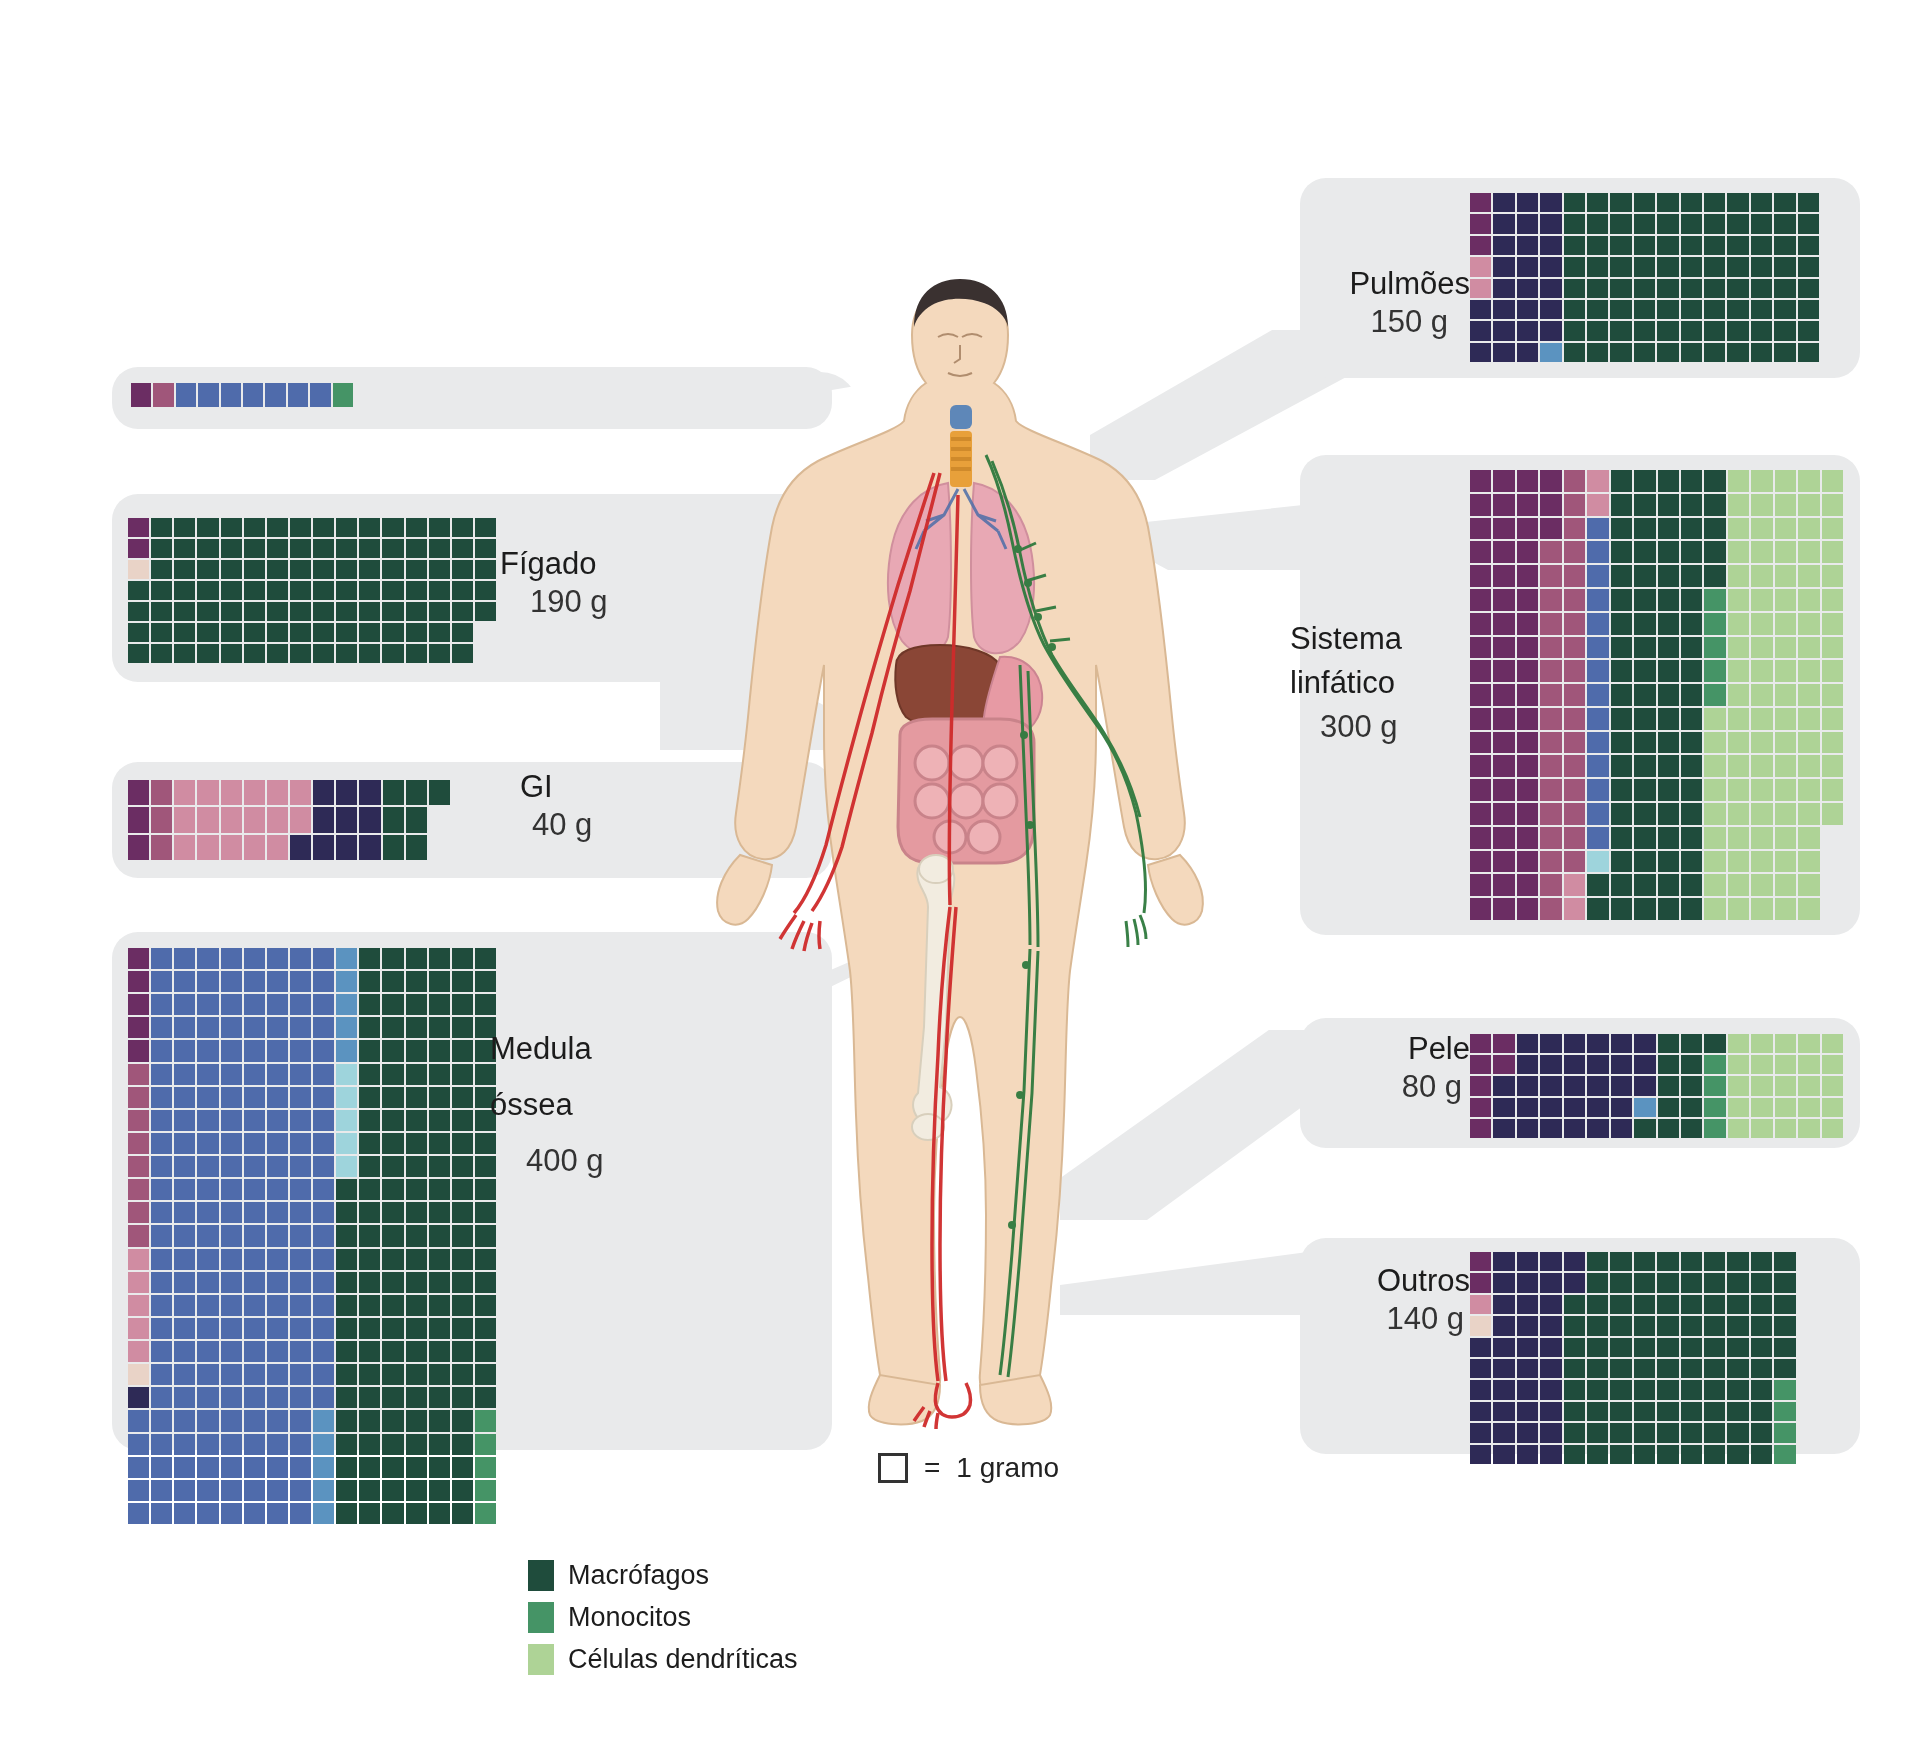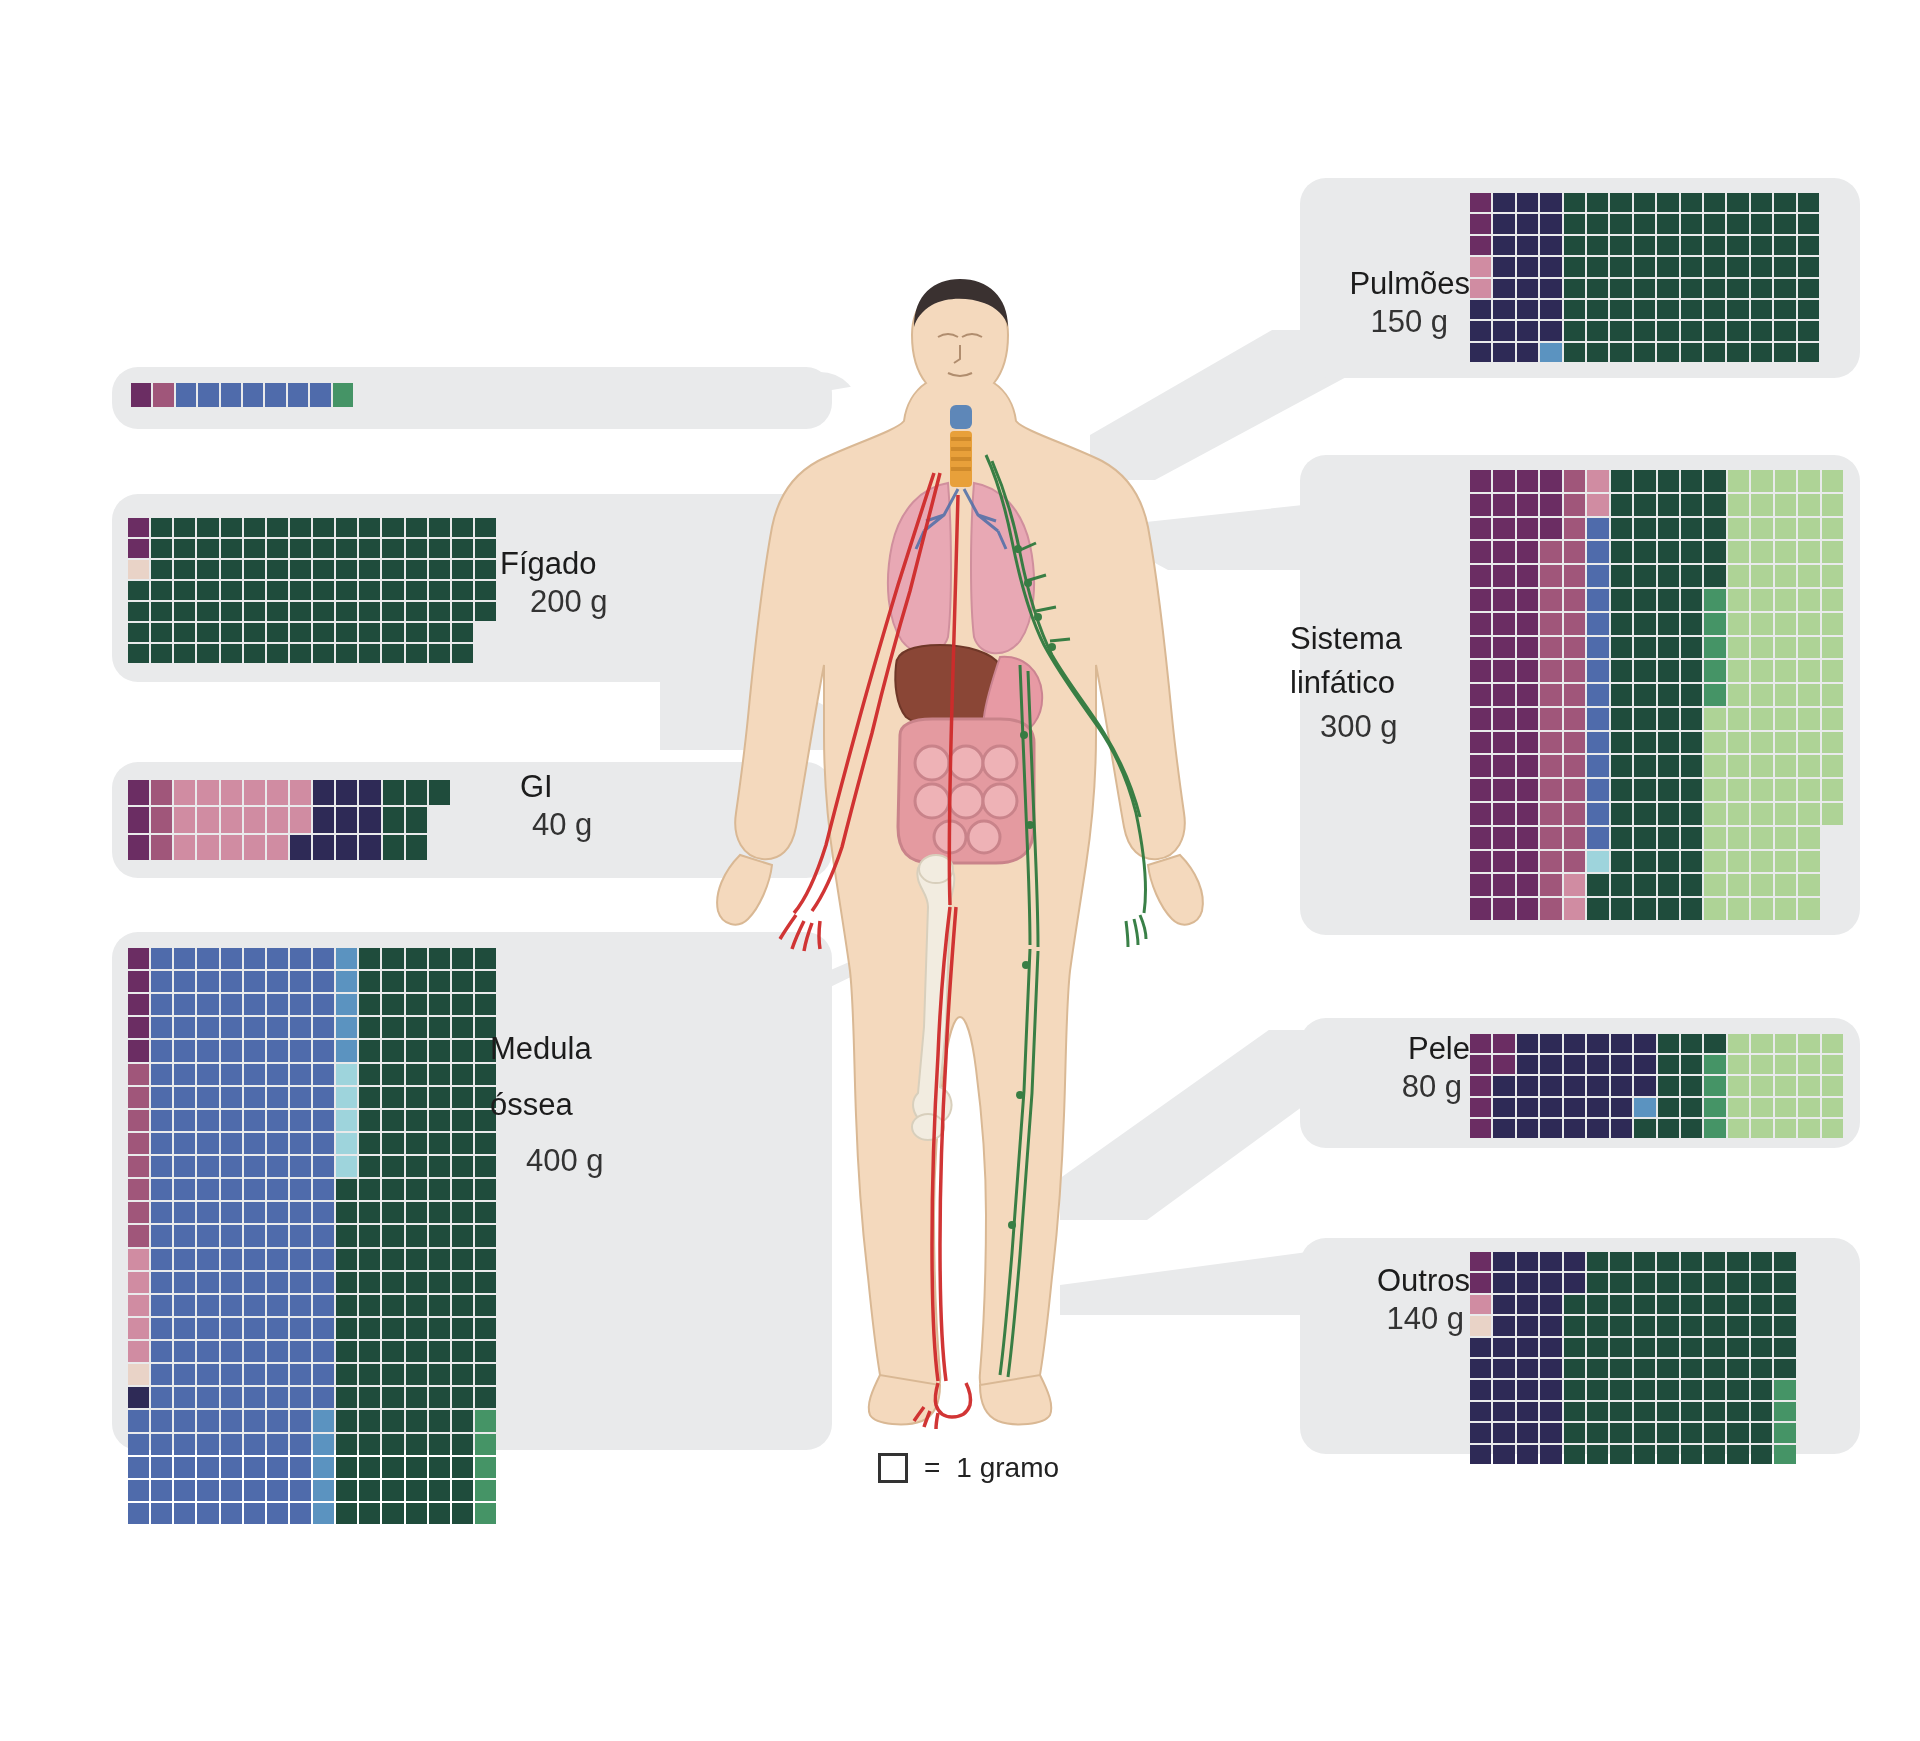--- a/index.html
+++ b/index.html
@@ -217,21 +217,21 @@
       <div class="cell" style="background: rgb(31, 76, 60);"></div>
       <div class="cell" style="background: rgb(31, 76, 60);"></div>
       <div class="cell" style="background: rgb(31, 76, 60);"></div>
       <div class="cell" style="background: rgb(31, 76, 60);"></div>
       <div class="cell" style="background: rgb(31, 76, 60);"></div>
       <div class="cell" style="background: rgb(31, 76, 60);"></div>
       <div class="cell" style="background: transparent;"></div>
     </div>
 <div class="olabel" style="left:500px; top:545px; width:300px; text-align:left;">
   <div class="name">Fígado</div>
-  <div class="mass" style="margin-left:30px;">200 g</div>
+  <div class="mass" style="margin-left:30px;">190 g</div>
 </div>
 
 <div class="panel" style="left:112px; top:762px; width:720px; height:116px;"></div>
 <div class="grid" style="left:128px; top:780px; width:322px; height:80px; grid-template-columns: repeat(14, 1fr); grid-template-rows: repeat(3, 1fr);">
       <div class="cell" style="background: rgb(107, 45, 99);"></div>
       <div class="cell" style="background: rgb(160, 86, 122);"></div>
       <div class="cell" style="background: rgb(208, 140, 162);"></div>
       <div class="cell" style="background: rgb(208, 140, 162);"></div>
       <div class="cell" style="background: rgb(208, 140, 162);"></div>
       <div class="cell" style="background: rgb(208, 140, 162);"></div>
@@ -1510,15 +1510,33 @@
 <div class="unitkey" style="left:878px; top:1452px;">
   <span class="unitbox"></span>
   <span>=</span>
   <span>1 gramo</span>
 </div>
 
 <div class="legend" style="left:528px; top:1512px;">
 
 
 
+  <div>
+    <div class="legend-item legend-sp">
+      <span class="legend-sw"></span>
+      <span></span>
+    </div>
+    <div class="legend-item">
+      <span class="legend-sw" style="background: rgb(31, 76, 60);"></span>
+      <span>Macrófagos</span>
+    </div>
+    <div class="legend-item">
+      <span class="legend-sw" style="background: rgb(69, 148, 102);"></span>
+      <span>Monocitos</span>
+    </div>
+    <div class="legend-item">
+      <span class="legend-sw" style="background: rgb(174, 211, 150);"></span>
+      <span>Células dendríticas</span>
+    </div>
+  </div>
 </div>
 
 </div>
 
 </body></html>

